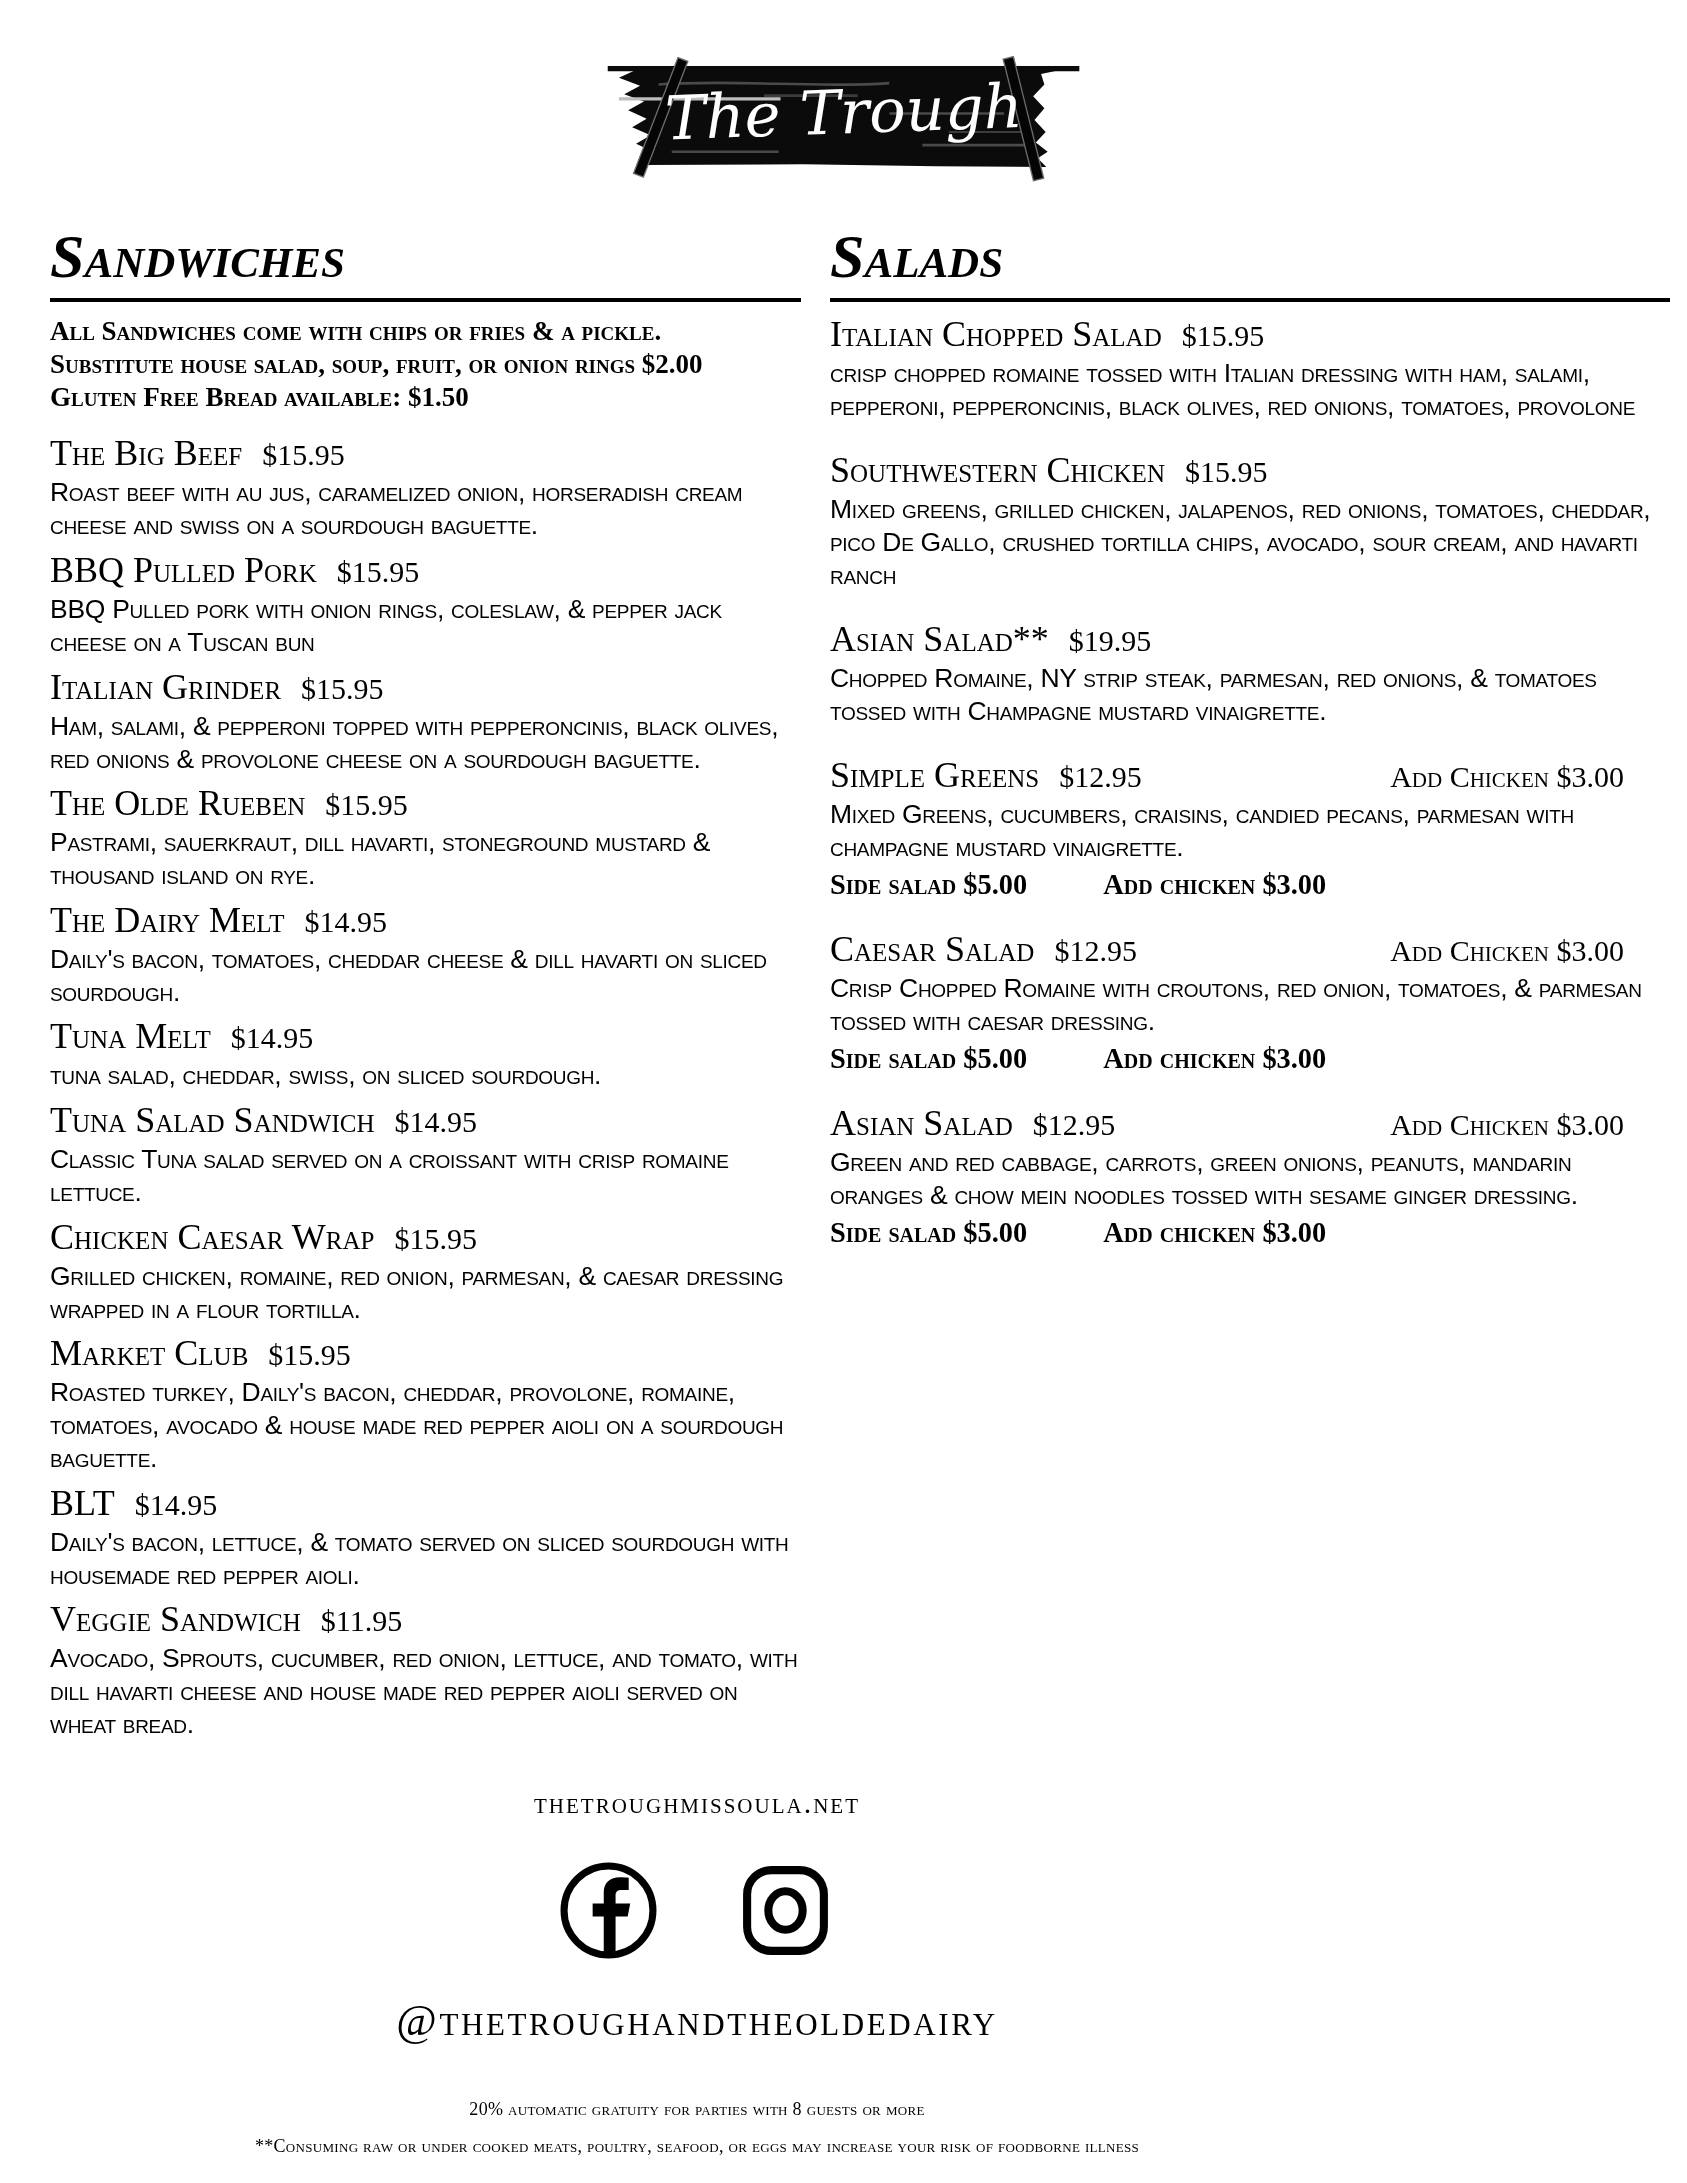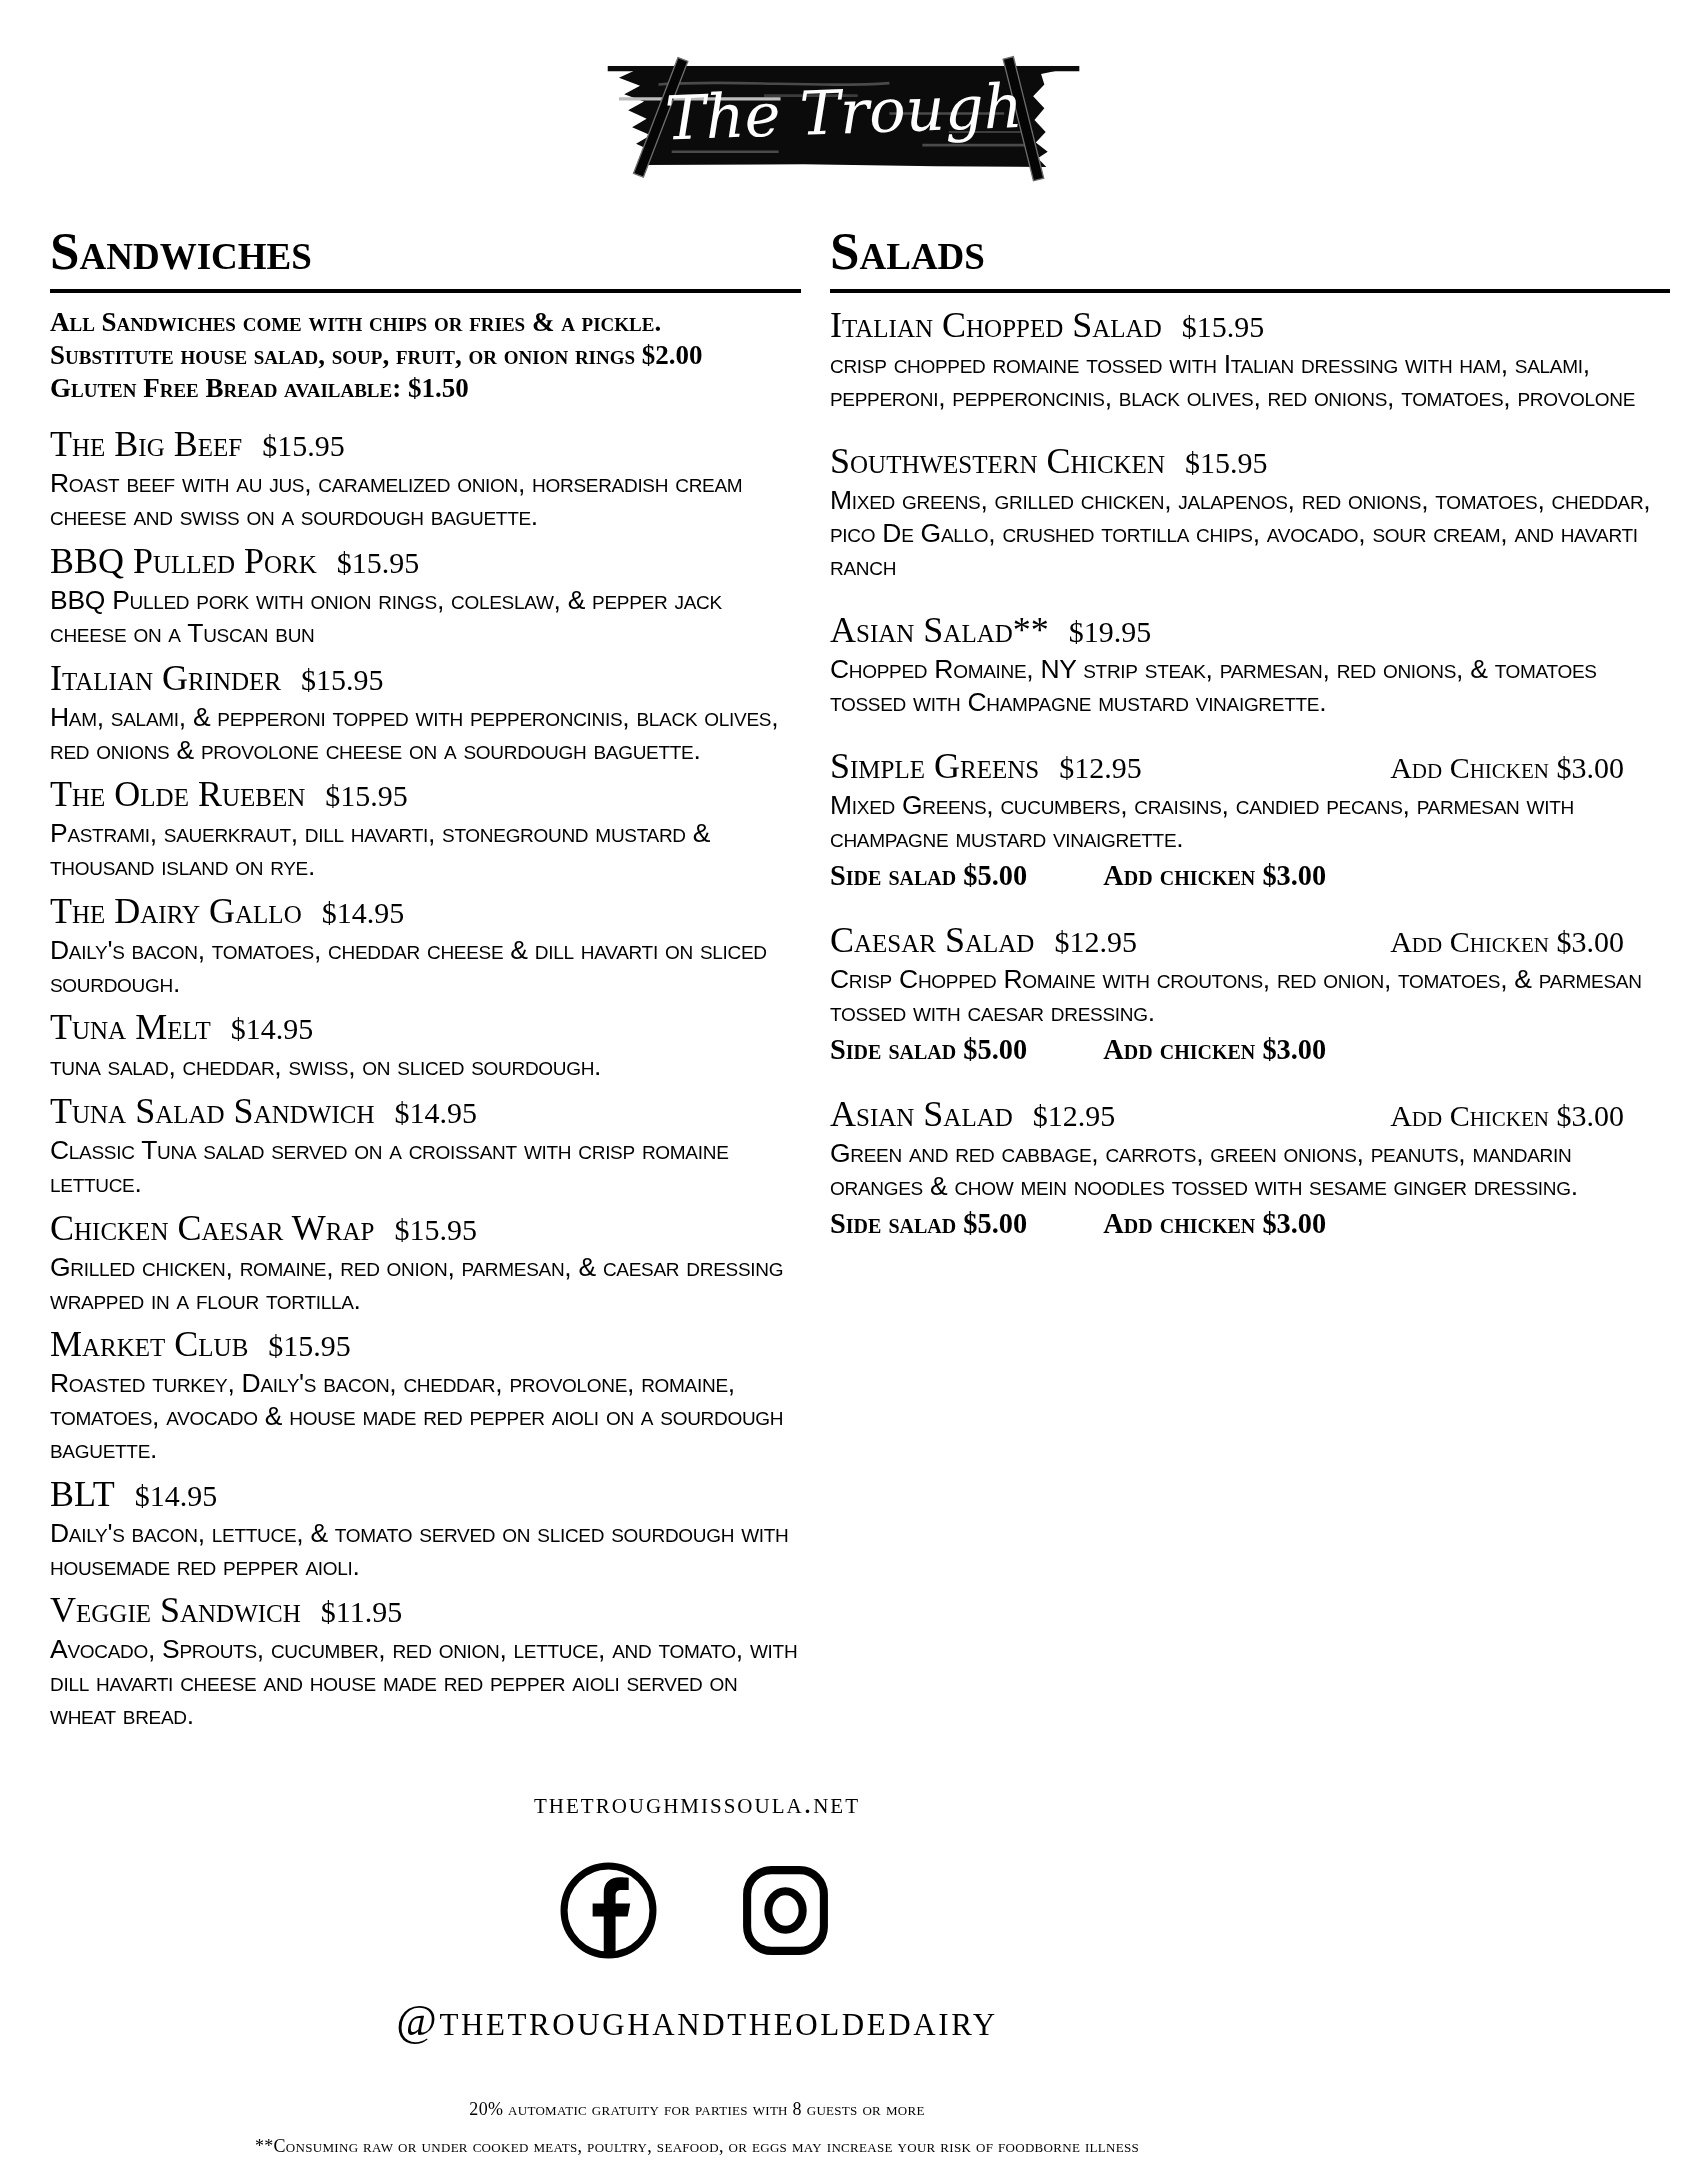--- a/index.html
+++ b/index.html
@@ -14,21 +14,21 @@
   .logo{position:absolute;left:605px;top:33px;width:483px;height:155px;}
 
   
   .col{position:absolute;top:225px;}
   .col-left{left:50px;width:751px;}
   .col-right{left:830px;width:840px;}
   .sc{font-variant:small-caps;}
 
   .section-title{
     font-family:"Liberation Serif", serif;font-weight:bold;
-    font-size:53px;line-height:1;letter-spacing:0;
+    font-size:62px;line-height:1;letter-spacing:0;font-style:italic;
   }
   .rule{height:4.6px;background:#000;margin:10.6px 0 13.2px 0;}
 
   .section-note{
     font-family:"Liberation Serif", serif;font-weight:bold;
     font-size:27px;line-height:33px;margin-bottom:20px;letter-spacing:0;
   }
 
   .items{display:block;}
   .col-right .items{margin-top:9.3px;}
@@ -140,21 +140,21 @@
       <span class="item-name">The Olde Rueben</span>
       <span class="item-price">$15.95</span>
 
     </div>
     <div class="item-desc">Pastrami, sauerkraut, dill havarti, stoneground mustard &amp; thousand island on rye.</div>
 
   </div>
 
   <div class="item">
     <div class="item-title">
-      <span class="item-name">The Dairy Gallo</span>
+      <span class="item-name">The Dairy Melt</span>
       <span class="item-price">$14.95</span>
 
     </div>
     <div class="item-desc">Daily's bacon, tomatoes, cheddar cheese &amp; dill havarti on sliced sourdough.</div>
 
   </div>
 
   <div class="item">
     <div class="item-title">
       <span class="item-name">Tuna Melt</span>

